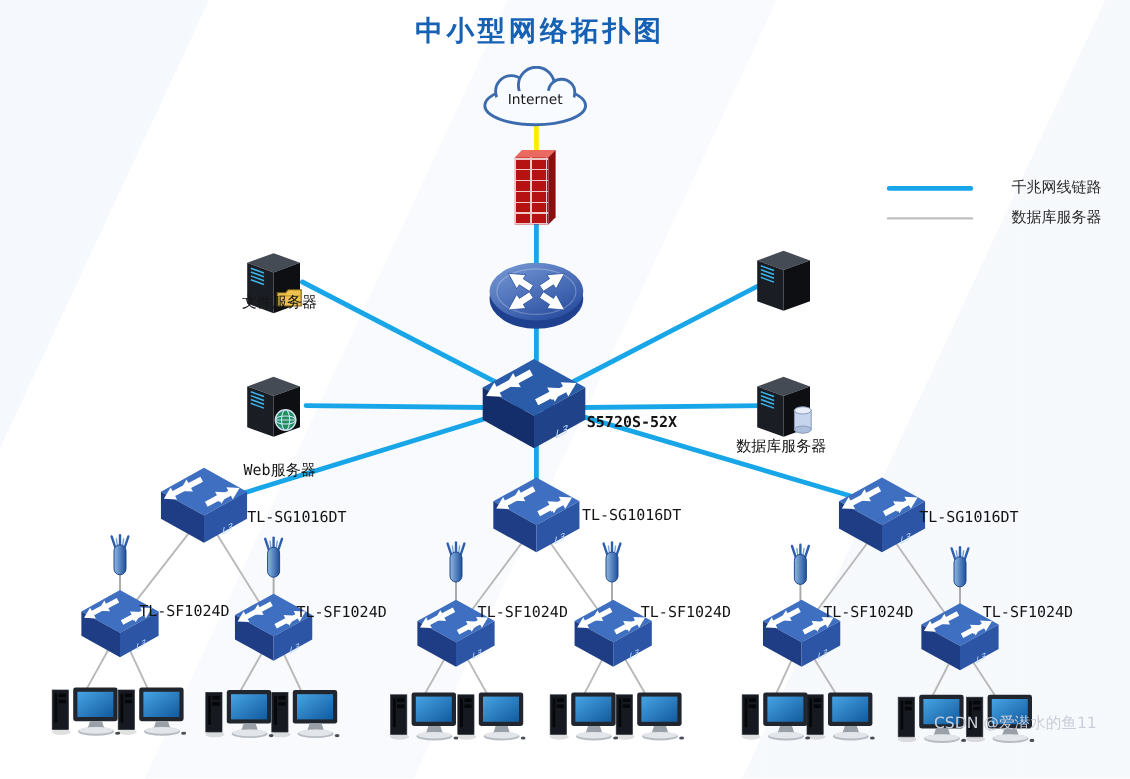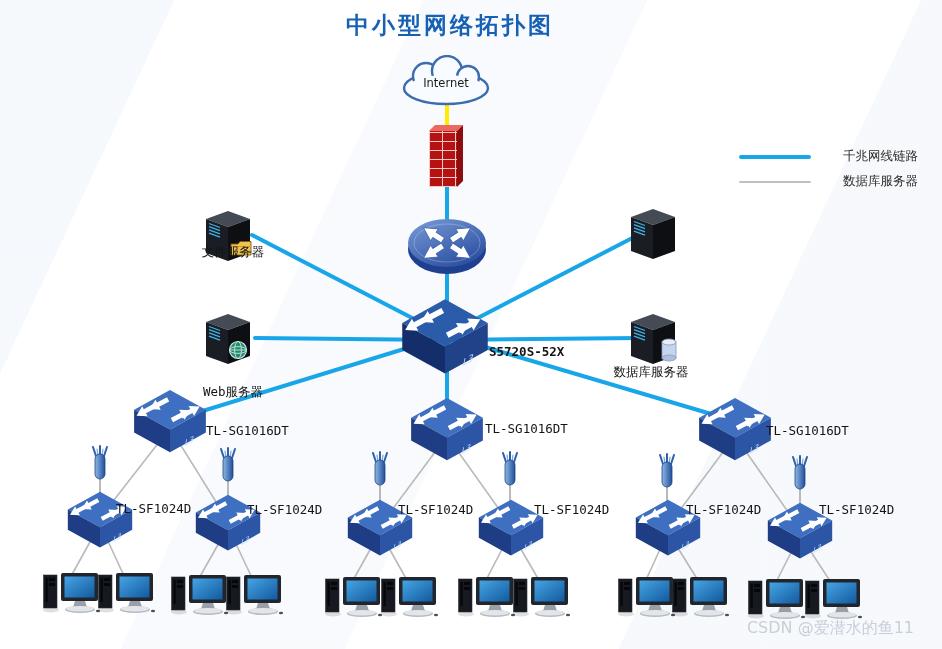--- a/index.html
+++ b/index.html
@@ -35,21 +35,21 @@
   }
   .firewall::before{content:"";position:absolute;left:3px;top:-6px;width:28px;height:6px;
     background:#ea6a62;transform:skewX(-45deg);}
   .firewall::after{content:"";position:absolute;right:-6px;top:-3px;width:6px;height:56px;
     background:#8c0d0d;transform:skewY(-45deg);}
   .legend{left:739px;top:144px;width:200px;text-align:right;}
   .legend-row{display:flex;align-items:center;height:25px;}
   .legend-swatch{width:72px;border-radius:2px;}
   .legend-label{margin-left:32px;font-size:12.5px;color:#2b2b2b;
     font-family:"DejaVu Sans Mono","Liberation Mono","DejaVu Sans",monospace;}
-  .watermark{right:28px;top:618px;font-size:16px;color:#c9ced8;}
+  .watermark{right:28px;top:594px;font-size:13px;color:#c9ced8;}
 </style>
 </head>
 <body>
 
 <div class="stage">
 
   <svg width="0" height="0" style="position:absolute" aria-hidden="true">
     <defs>
       <linearGradient id="scr" x1="0" y1="0" x2="1" y2="1">
         <stop offset="0" stop-color="#46a4e4"></stop>

